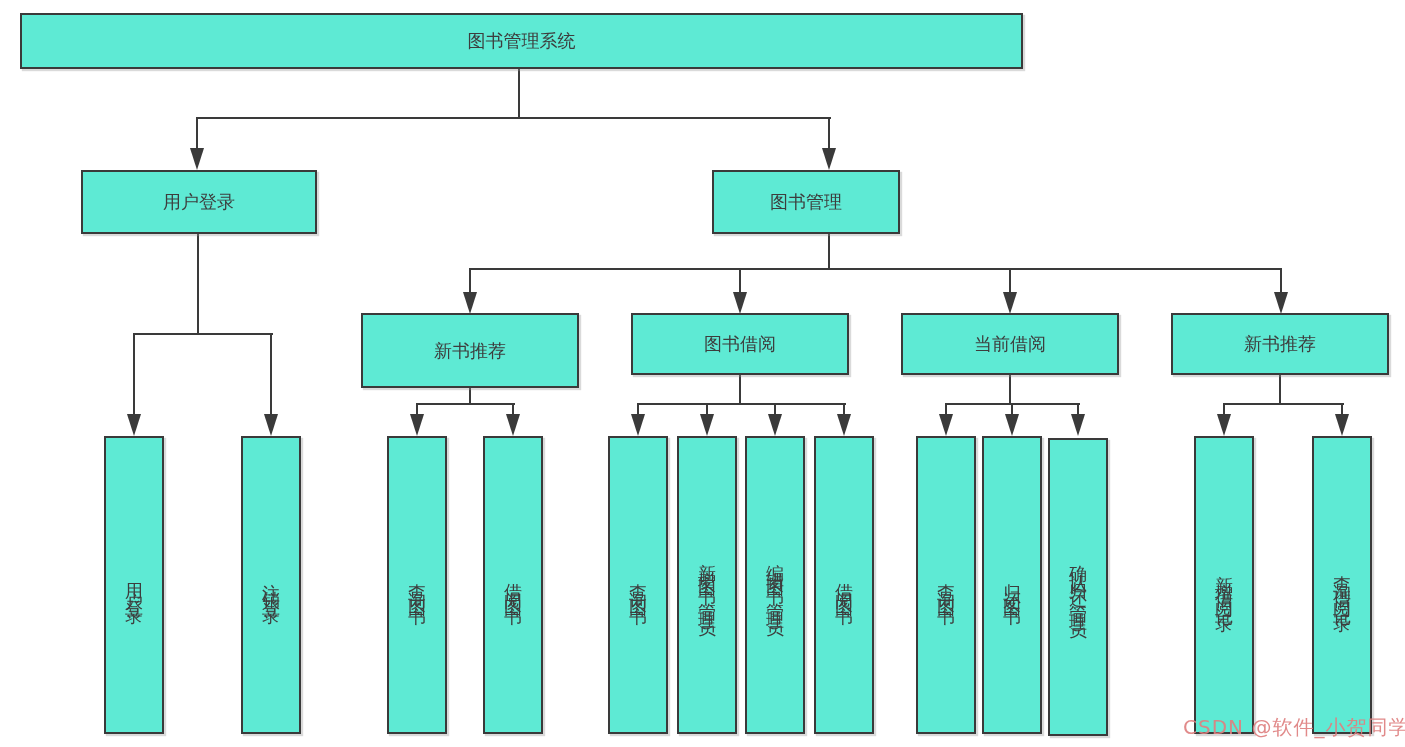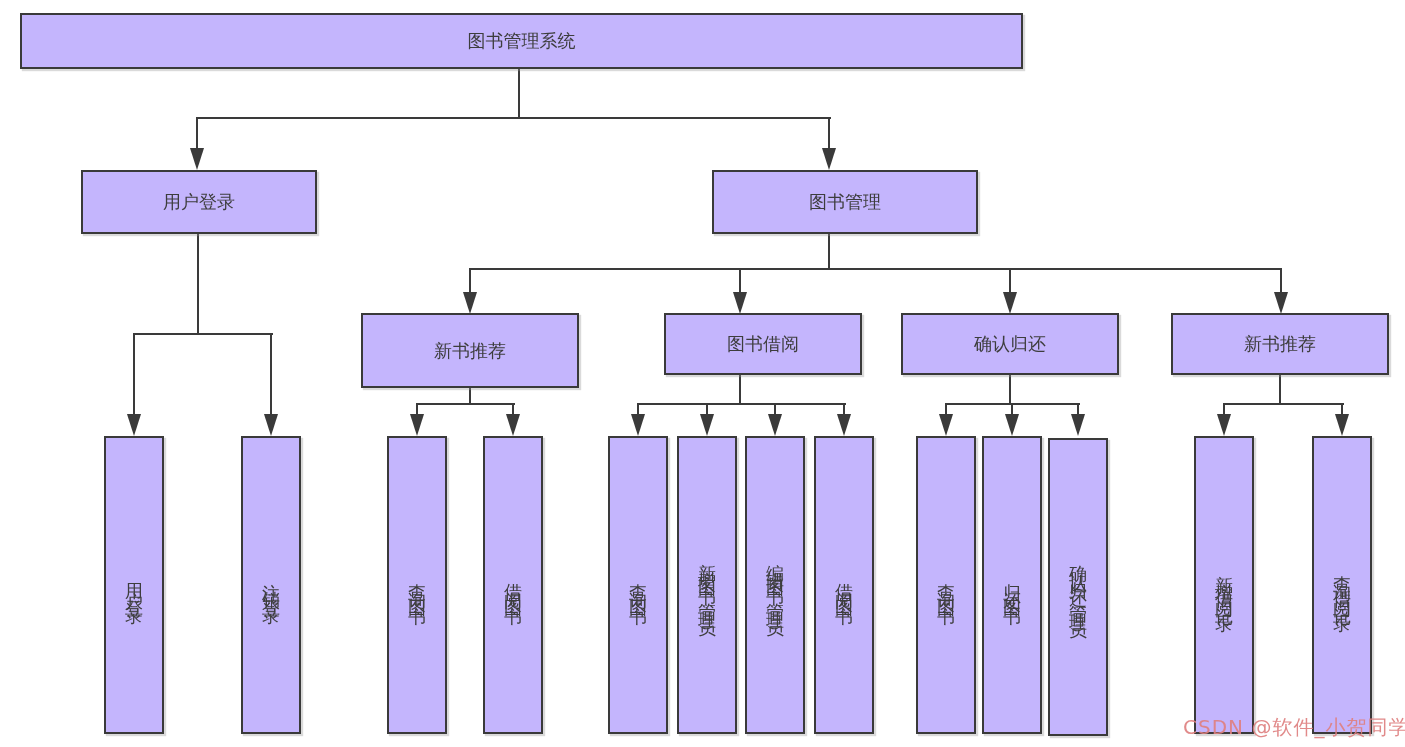--- a/index.html
+++ b/index.html
@@ -12,21 +12,21 @@
     position: relative;
     width: 1405px;
     height: 747px;
     background: #ffffff;
     overflow: hidden;
   }
   .box {
     position: absolute;
     box-sizing: border-box;
     border: 2px solid #3a3a3a;
-    background: #c4b5fd;
+    background: #5eead4;
     display: flex;
     align-items: center;
     justify-content: center;
     color: #3d3d3d;
     font-size: 18px;
     box-shadow: 2px 2px 1px rgba(150,150,150,0.35);
     z-index: 2;
   }
   .leaf .vtext {
     writing-mode: vertical-rl;
@@ -75,21 +75,21 @@
   <div class="vline" style="left:518px;top:69px;height:49px"></div>
   <div class="hline" style="left:196px;top:117px;width:635px"></div>
   <div class="vline" style="left:196px;top:118px;height:32px"></div>
   <div class="arr" style="left:190px;top:148px"></div>
   <div class="vline" style="left:828px;top:118px;height:32px"></div>
   <div class="arr" style="left:822px;top:148px"></div>
 
   <div class="box" style="left:81px;top:170px;width:236px;height:64px">
     <span>用户登录</span>
   </div>
-  <div class="box" style="left:712px;top:170px;width:266px;height:64px">
+  <div class="box" style="left:712px;top:170px;width:188px;height:64px">
     <span>图书管理</span>
   </div>
 
   <div class="vline" style="left:197px;top:234px;height:100px"></div>
   <div class="hline" style="left:133px;top:333px;width:140px"></div>
   <div class="vline" style="left:133px;top:334px;height:82px"></div>
   <div class="arr" style="left:127px;top:414px"></div>
   <div class="vline" style="left:270px;top:334px;height:82px"></div>
   <div class="arr" style="left:264px;top:414px"></div>
 
@@ -107,25 +107,25 @@
   <div class="vline" style="left:739px;top:269px;height:24px"></div>
   <div class="arr" style="left:733px;top:292px"></div>
   <div class="vline" style="left:1009px;top:269px;height:24px"></div>
   <div class="arr" style="left:1003px;top:292px"></div>
   <div class="vline" style="left:1280px;top:269px;height:24px"></div>
   <div class="arr" style="left:1274px;top:292px"></div>
 
   <div class="box" style="left:361px;top:313px;width:218px;height:75px">
     <span>新书推荐</span>
   </div>
-  <div class="box" style="left:664px;top:313px;width:198px;height:62px">
+  <div class="box" style="left:631px;top:313px;width:218px;height:62px">
     <span>图书借阅</span>
   </div>
   <div class="box" style="left:901px;top:313px;width:218px;height:62px">
-    <span>确认归还</span>
+    <span>当前借阅</span>
   </div>
   <div class="box" style="left:1171px;top:313px;width:218px;height:62px">
     <span>新书推荐</span>
   </div>
 
   <div class="vline" style="left:469px;top:375px;height:29px"></div>
   <div class="hline" style="left:416px;top:403px;width:99px"></div>
   <div class="vline" style="left:416px;top:404px;height:12px"></div>
   <div class="arr" style="left:410px;top:414px"></div>
   <div class="vline" style="left:512px;top:404px;height:12px"></div>

